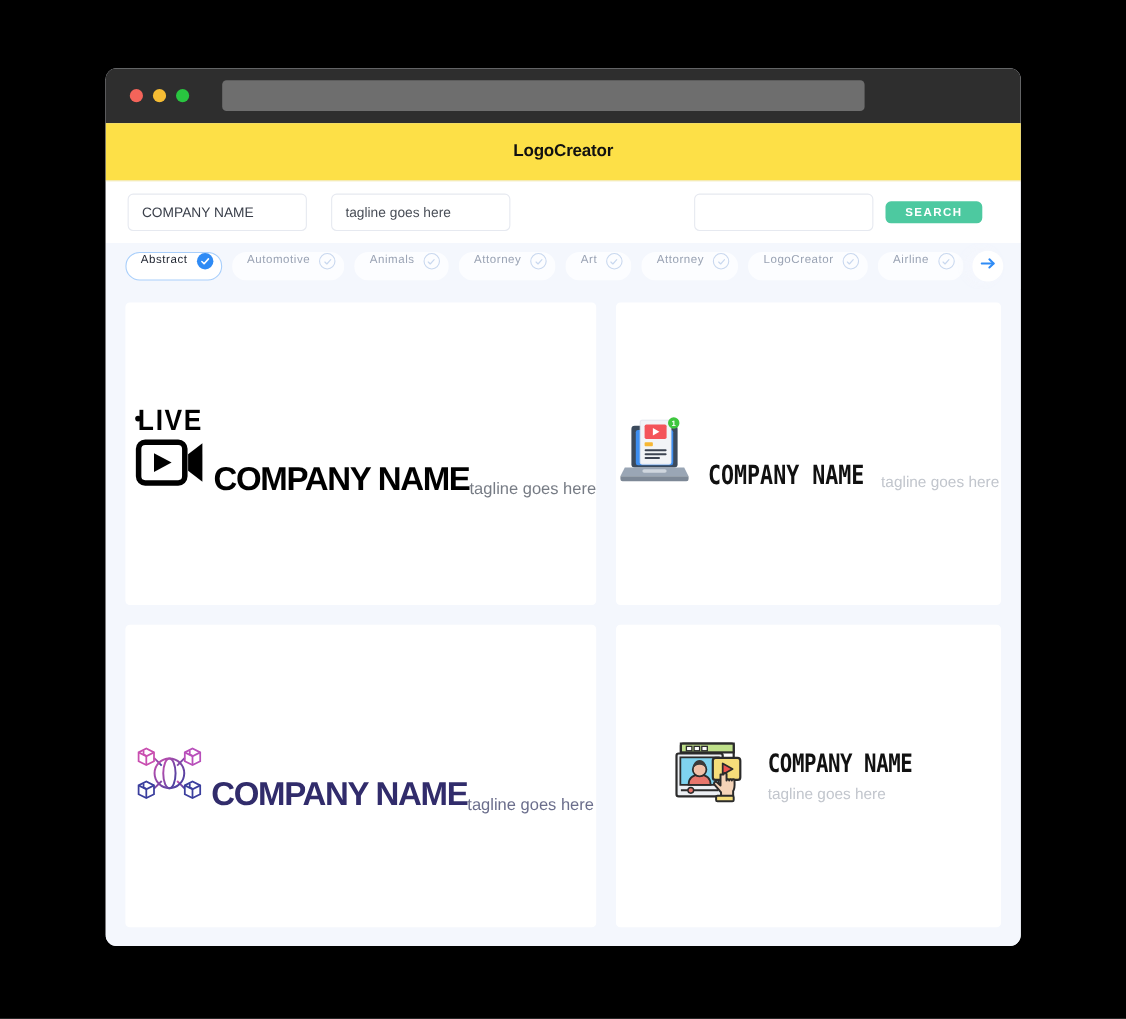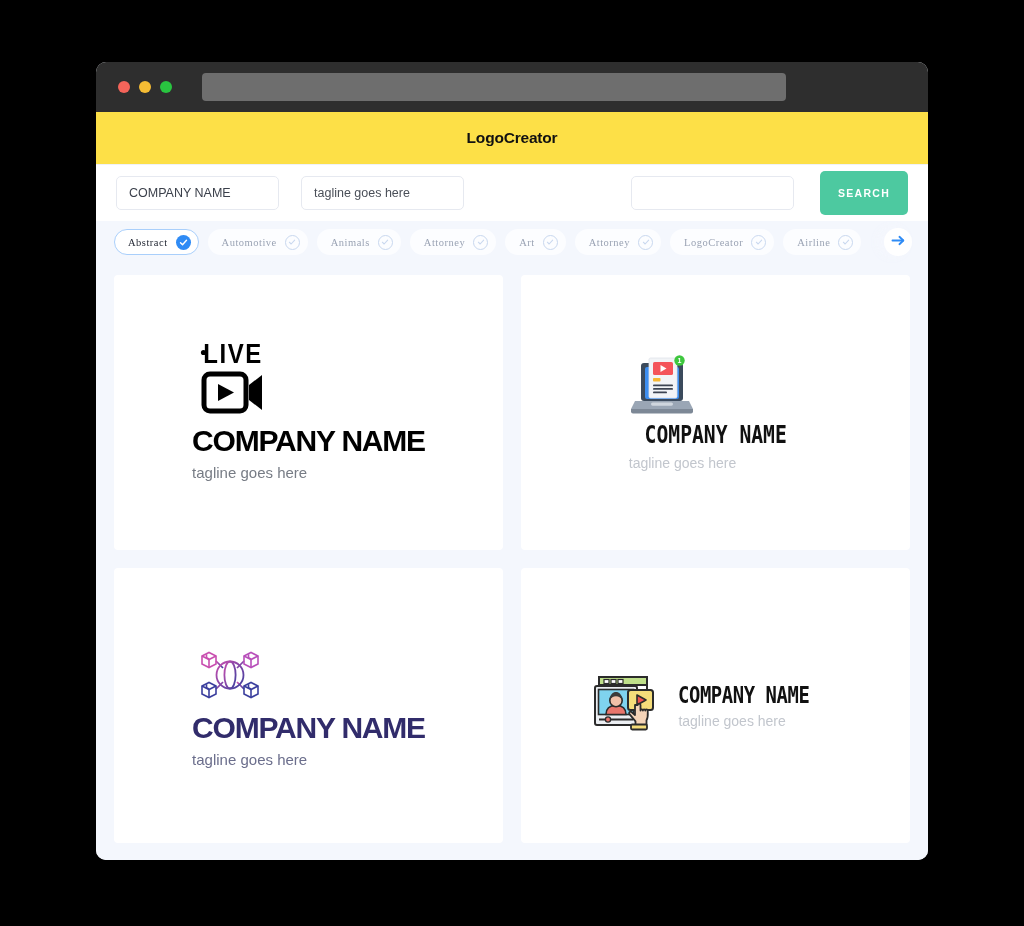--- a/index.html
+++ b/index.html
@@ -80,23 +80,23 @@
     font-family: "Liberation Sans", sans-serif;
     font-size: 12.5px;
     color: #3a3f4a;
     padding: 0 12px;
     outline: none;
   }
   #company-name-input { width: 163px; }
   #tagline-input      { width: 163px; margin-left: 22px; color: #4a4f58; }
   #keyword-input      { width: 163px; margin-left: 167px; }
   #search-button {
-    margin-left: 26px;
+    margin-left: 11px;
     width: 88px;
-    height: 44px;
+    height: 20px;
     background: #4dc9a0;
     border: none;
     border-radius: 5px;
     color: #ffffff;
     font-size: 10.5px;
     font-weight: bold;
     letter-spacing: 1.3px;
     cursor: pointer;
     font-family: "Liberation Sans", sans-serif;
   }
@@ -107,31 +107,29 @@
     background: #f4f7fd;
     display: flex;
     align-items: center;
     padding: 0 18px;
     gap: 9px;
     position: relative;
     overflow: hidden;
   }
   .chip {
     display: flex;
-    align-items: center;
     gap: 8px;
     height: 26px;
     padding: 0 7px 0 13px;
     border-radius: 14px;
     background: #fcfdff;
     border: 1px solid transparent;
     white-space: nowrap;
     cursor: pointer;
     flex: none;
-    font-family: Liberation Serif, serif;
   }
   .chip .chip-label {
     font-size: 10.5px;
     color: #9aa3b4;
     letter-spacing: 0.5px;
   }
   .chip.selected {
     background: #ffffff;
     border: 1px solid #a9cffb;
   }
@@ -170,21 +168,21 @@
   }
   .logo-card {
     background: #ffffff;
     border-radius: 4px;
     height: 275px;
     display: flex;
     align-items: center;
     justify-content: center;
     cursor: pointer;
   }
-  .logo-inner { display: flex; flex-direction: column; align-items: flex-start; }
+  .logo-inner { display: flex; flex-direction: row; align-items: flex-end; }
   .logo-inner.horizontal { flex-direction: row; align-items: center; gap: 16px; }
 
   .lg-name {
     font-weight: bold;
     letter-spacing: -0.5px;
     white-space: nowrap;
   }
   .lg-tag { white-space: nowrap; }
 
   

